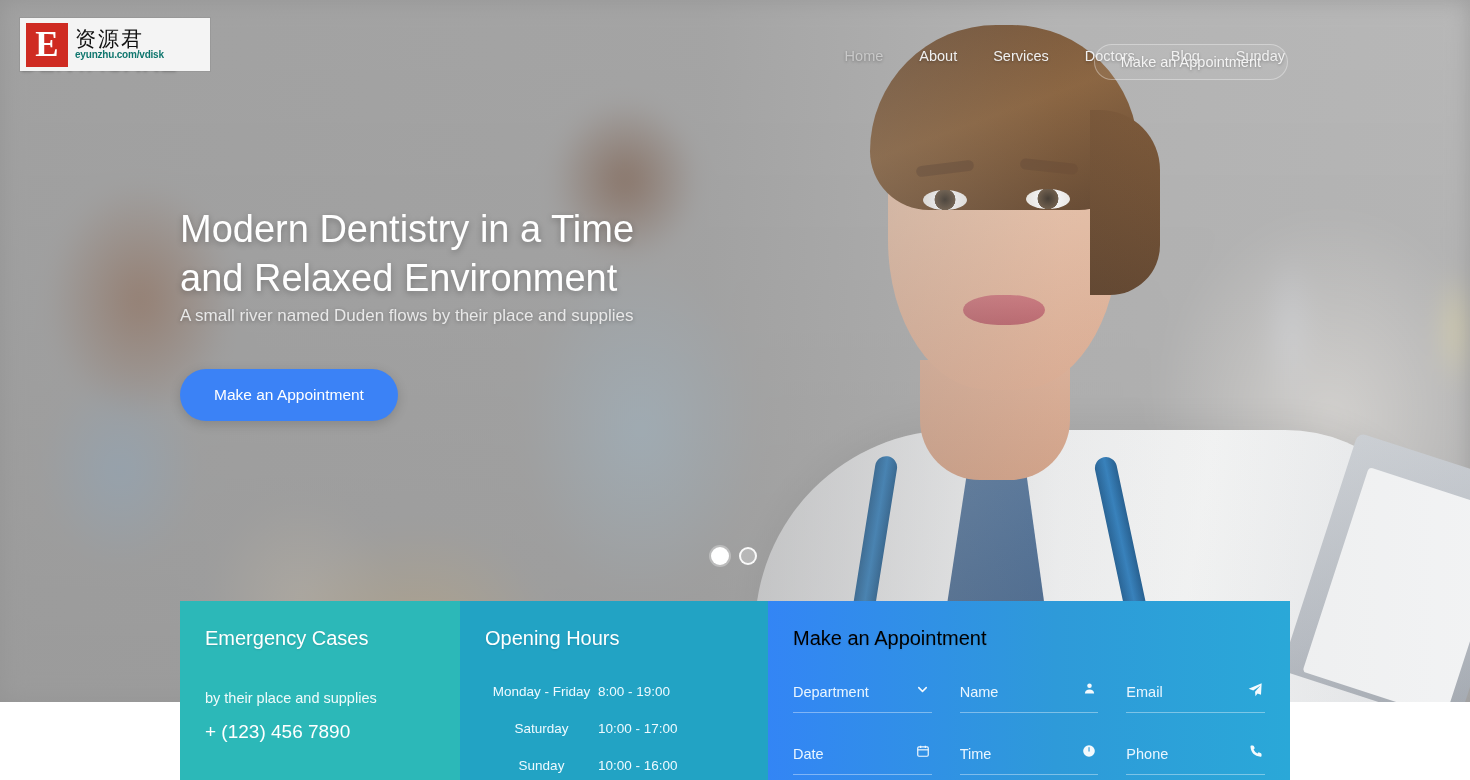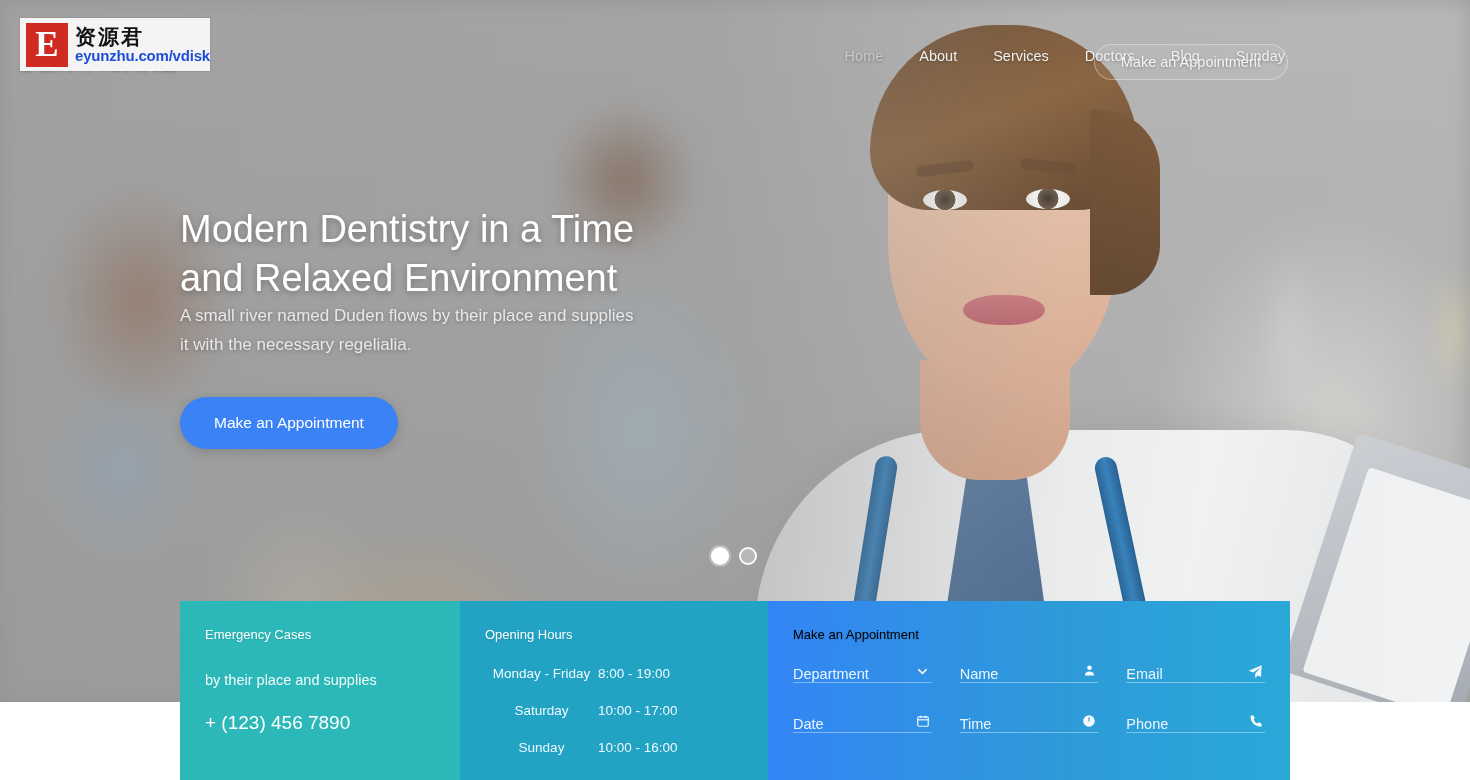--- a/index.html
+++ b/index.html
@@ -141,23 +141,23 @@
     display:flex; align-items:center; padding:4px 6px; gap:7px;
     box-shadow:0 0 0 1px rgba(0,0,0,.05);
   }
   .wm-e {
     width:42px; height:44px; background:#cf2b22; color:#ffffff;
     font-family:"Liberation Serif", serif; font-weight:700; font-size:35px;
     display:flex; align-items:center; justify-content:center;
     border:3px solid #cf2b22; flex:none;
   }
   .wm-txt { display:flex; flex-direction:column; line-height:1.05; }
-  .wm-cn { font-size:21px; color:#121212; font-weight:700;
+  .wm-cn { font-size:21px; color:#121212; font-weight:400;
     font-family:"DejaVu Sans", sans-serif; letter-spacing:2px; }
-  .wm-url { font-size:15px; color:#1d4ed8; font-weight:700; letter-spacing:-.2px; }
+  .wm-url { font-size:10px; color:#0f766e; font-weight:700; letter-spacing:-.2px; }
 
   
   .hero-content { position:absolute; left:180px; top:205px; z-index:20; width:620px; }
   .hero-title {
     font-size:38px; font-weight:400; line-height:1.28; color:#ffffff;
     text-shadow:0 2px 6px rgba(0,0,0,.28);
   }
   .hero-sub {
     font-size:17px; line-height:1.68; color:#e8e8e8;
     text-shadow:0 1px 4px rgba(0,0,0,.30);
@@ -181,39 +181,39 @@
     background:rgba(255,255,255,.25);
   }
   .dot.active { background:#ffffff; box-shadow:0 0 0 2px rgba(255,255,255,.30); }
 
   
   .cards {
     position:absolute; left:180px; top:601px; width:1110px; height:179px;
     display:flex; z-index:22; overflow:hidden;
   }
   .card { padding:26px 25px 0 25px; color:#ffffff; }
-  .card-title { font-size:13px; font-weight:400; margin-bottom:24px;
+  .card-title { font-size:20px; font-weight:400; margin-bottom:34px;
     text-shadow:0 1px 2px rgba(0,0,0,.10); }
 
   .card-emergency { width:280px; background:#2cb8b8; }
   .ce-text { font-size:14.5px; line-height:1.95; color:#f0fbfb; }
-  .ce-phone { margin-top:18px; font-size:19px; color:#ffffff; }
+  .ce-phone { margin-top:9px; font-size:19px; color:#ffffff; }
 
   .card-hours { width:308px; background:#22a3c4; }
   .hours-row { display:flex; font-size:13.5px; color:#eefaff; margin-bottom:22px; }
   .hours-day { width:113px;text-align:center; }
   .hours-time { }
 
   .card-appt {
     flex:1; background:linear-gradient(90deg,#3385f5 0%,#2e9ad9 55%,#2aa8d8 100%);
     padding:26px 25px 0 25px;
   }
   .appt-grid { display:flex; gap:28px; }
   .field {
-    flex:1; position:relative; 
+    flex:1; position:relative; padding-bottom:12px;
     border-bottom:1px solid rgba(255,255,255,.38);
     display:flex; align-items:center; cursor:pointer;
   }
   .field-label { font-size:14.5px; color:#eaf6ff; }
   .field-icon {
     position:absolute; right:2px; top:-2px;
     color:#ffffff; opacity:.95; display:flex; align-items:center;
   }
   .field-icon svg { display:block; }
   .appt-row2 { margin-top:33px; }
@@ -271,21 +271,20 @@
   </div>
 </div>
 
 <div class="hero-content">
   <div class="hero-title">
     <div>Modern Dentistry in a Time</div>
     <div>and Relaxed Environment</div>
   </div>
   <div class="hero-sub">
     <div>A small river named Duden flows by their place and supplies</div>
-    <div>it with the necessary regelialia.</div>
   </div>
   <button class="hero-btn">Make an Appointment</button>
 </div>
 
 <div class="dots">
   <div class="dot active"></div>
   <div class="dot"></div>
 </div>
 
 <div class="cards">

